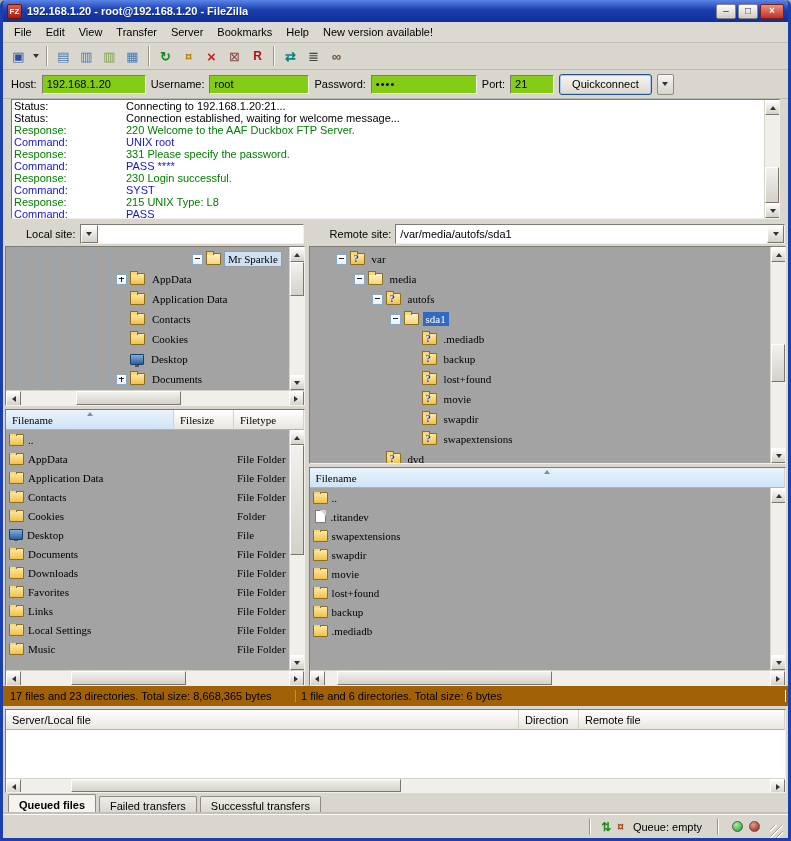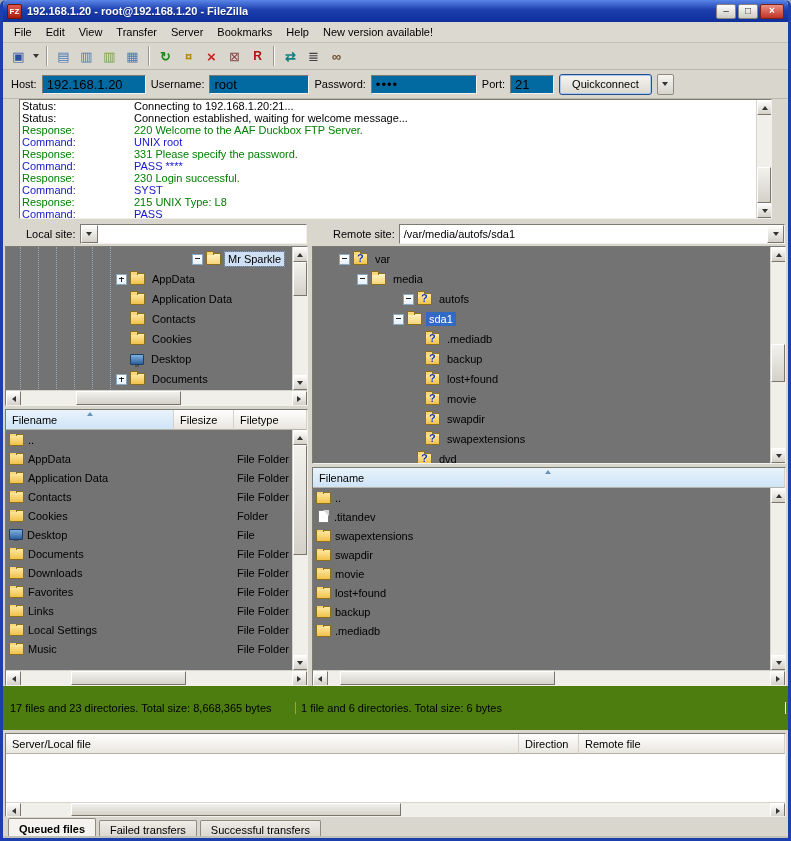--- a/index.html
+++ b/index.html
@@ -81,39 +81,39 @@
   .arr-right{ width: 0; height: 0; border-top: 3px solid transparent; border-bottom: 3px solid transparent; border-left: 4px solid #333; }
 
   
   .qcbar {
     height: 29px; flex: 0 0 29px;
     display: flex; align-items: center; gap: 5px;
     background: #d9d6ce; border-bottom: 1px solid #bbb8b0;
     padding: 0 8px;
   }
   .field {
-    height: 19px; font-family: "Liberation Sans", sans-serif; font-size: 13px;
+    height: 19px; font-family: "Liberation Sans", sans-serif; font-size: 11px;
     border: 1px solid; border-color: #7b7b73 #f1f0ea #f1f0ea #7b7b73;
-    background: #0369a1; padding: 1px 4px;
+    background: #84cc16; padding: 1px 4px;
   }
   .f-host { width: 104px; } .f-user { width: 100px; } .f-pass { width: 106px; letter-spacing: 1px; } .f-port { width: 44px; }
   .qc-btn {
     height: 21px; display: inline-flex; align-items: center;
     padding: 0 12px; border: 1px solid #27508f; border-radius: 3px;
     background: linear-gradient(#f6f5f1,#dcd9d0);
     box-shadow: inset 0 0 0 1px #a8c8ee;
   }
   .qc-dd {
     height: 21px; width: 17px; display: inline-flex; align-items: center; justify-content: center;
     border: 1px solid #8f8b83; border-radius: 2px; background: linear-gradient(#f6f5f1,#d6d3cb);
   }
 
   
   .logwrap {
-    flex: 0 0 120px; margin: 0 16px;
+    flex: 0 0 120px; margin: 0 8px;
     background: #fff; border: 1px solid; border-color: #7b7b73 #f1f0ea #f1f0ea #7b7b73;
     display: flex; overflow: hidden;
   }
   .logpane { flex: 1; overflow: hidden; padding-left: 2px; }
   .log-line { display: flex; height: 12px; line-height: 12px; white-space: nowrap; }
   .log-label { flex: 0 0 112px; }
   .k-s { color: #000; } .k-r { color: #008000; } .k-c { color: #1616d1; }
 
   
   .vscroll { flex: 0 0 15px; width: 15px; display: flex; flex-direction: column; background: #f1efe9; border-left: 1px solid #d6d3cb; }
@@ -147,21 +147,21 @@
   .combo {
     flex: 1; height: 20px; display: flex; align-items: center;
     background: #fff; border: 1px solid; border-color: #7b7b73 #f1f0ea #f1f0ea #7b7b73;
   }
   .combo-text { flex: 1; padding: 0 4px; white-space: nowrap; overflow: hidden; }
   .combo-btn {
     flex: 0 0 17px; height: 18px; display: flex; align-items: center; justify-content: center;
     background: linear-gradient(#fdfdfc,#d4d1c9); border: 1px solid; border-color: #fff #7a766e #7a766e #fff;
   }
 
-  .pane { background: #737373; border: 1px solid; border-color: #7b7b73 #f1f0ea #f1f0ea #7b7b73; display: flex; flex-direction: column; overflow: hidden; }
+  .pane { background: #a3a3a3; border: 1px solid; border-color: #7b7b73 #f1f0ea #f1f0ea #7b7b73; display: flex; flex-direction: column; overflow: hidden; font-family: Liberation Serif, serif; }
   .treepane-l { flex: 0 0 160px; }
   .treepane-r { flex: 0 0 218px; }
   .listpane-l { flex: 1; }
   .listpane-r { flex: 1; }
   .pane-body { flex: 1; display: flex; overflow: hidden; }
   .tree-rows { flex: 1; position: relative; overflow: hidden; padding-top: 2px; }
 
   .trow { height: 20px; display: flex; align-items: center; white-space: nowrap; }
   .exp {
     flex: 0 0 11px; width: 11px; height: 11px; position: relative;
@@ -200,21 +200,21 @@
     border: 1px solid #1c3d66; border-radius: 1px; margin-right: 4px;
   }
   .icon-desktop::after { content: ""; position: absolute; left: 4px; right: 4px; bottom: -3px; height: 2px; background: #555; }
 
   .tlabel { padding: 1px 3px; }
   .tlabel.sel-active { background: #316ac5; color: #fff; }
   .tlabel.sel-inactive { background: #cfe0f4; outline: 1px dotted #7a9cc4; }
 
   .row-parent { padding-left: 186px; }
   .row-child  { padding-left: 110px; }
-  .lvl1 { padding-left: 26px; } .lvl2 { padding-left: 44px; } .lvl3 { padding-left: 90px; }
+  .lvl1 { padding-left: 26px; } .lvl2 { padding-left: 44px; } .lvl3 { padding-left: 62px; }
   .lvl4 { padding-left: 80px; } .lvl5 { padding-left: 98px; }
 
   .guide { position: absolute; top: 0; height: 142px; border-left: 1px dotted #9aa8b8; }
 
   
   .lheader { flex: 0 0 20px; display: flex; overflow: hidden; }
   .hcell {
     height: 20px; display: flex; align-items: center; padding: 0 6px;
     background: linear-gradient(#ffffff,#e9e6df);
     border-right: 1px solid #d4d1c9; border-bottom: 1px solid #b5b2aa;
@@ -233,21 +233,21 @@
 
   .list-rows { flex: 1; overflow: hidden; }
   .lrow { height: 19px; display: flex; align-items: center; white-space: nowrap; }
   .cell { display: flex; align-items: center; padding: 0 3px; overflow: hidden; }
   .cell.name { flex: 0 0 168px; }
   .cell.size { flex: 0 0 60px; justify-content: flex-end; }
   .cell.type { flex: 1; }
   .cell.full { flex: 1; }
 
   
-  .statusrow { flex: 0 0 20px; display: flex; background: #4d7c0f; padding: 16px 2px; align-items: center; }
+  .statusrow { flex: 0 0 20px; display: flex; background: #a16207; padding: 4px 2px; align-items: center; }
   .statcell { height: 100%; display: flex; align-items: center; padding: 0 5px; white-space: nowrap; overflow: hidden; }
   .statcell.l { flex: 0 0 290px; }
   .statcell.r { flex: 1; border-left: 1px solid #9a968e; box-shadow: -1px 0 0 #fbfaf7 inset; }
 
   
   .queuepane {
     flex: 0 0 84px; margin: 0 2px;
     background: #fff; border: 1px solid; border-color: #7b7b73 #f1f0ea #f1f0ea #7b7b73;
     display: flex; flex-direction: column; overflow: hidden;
   }

